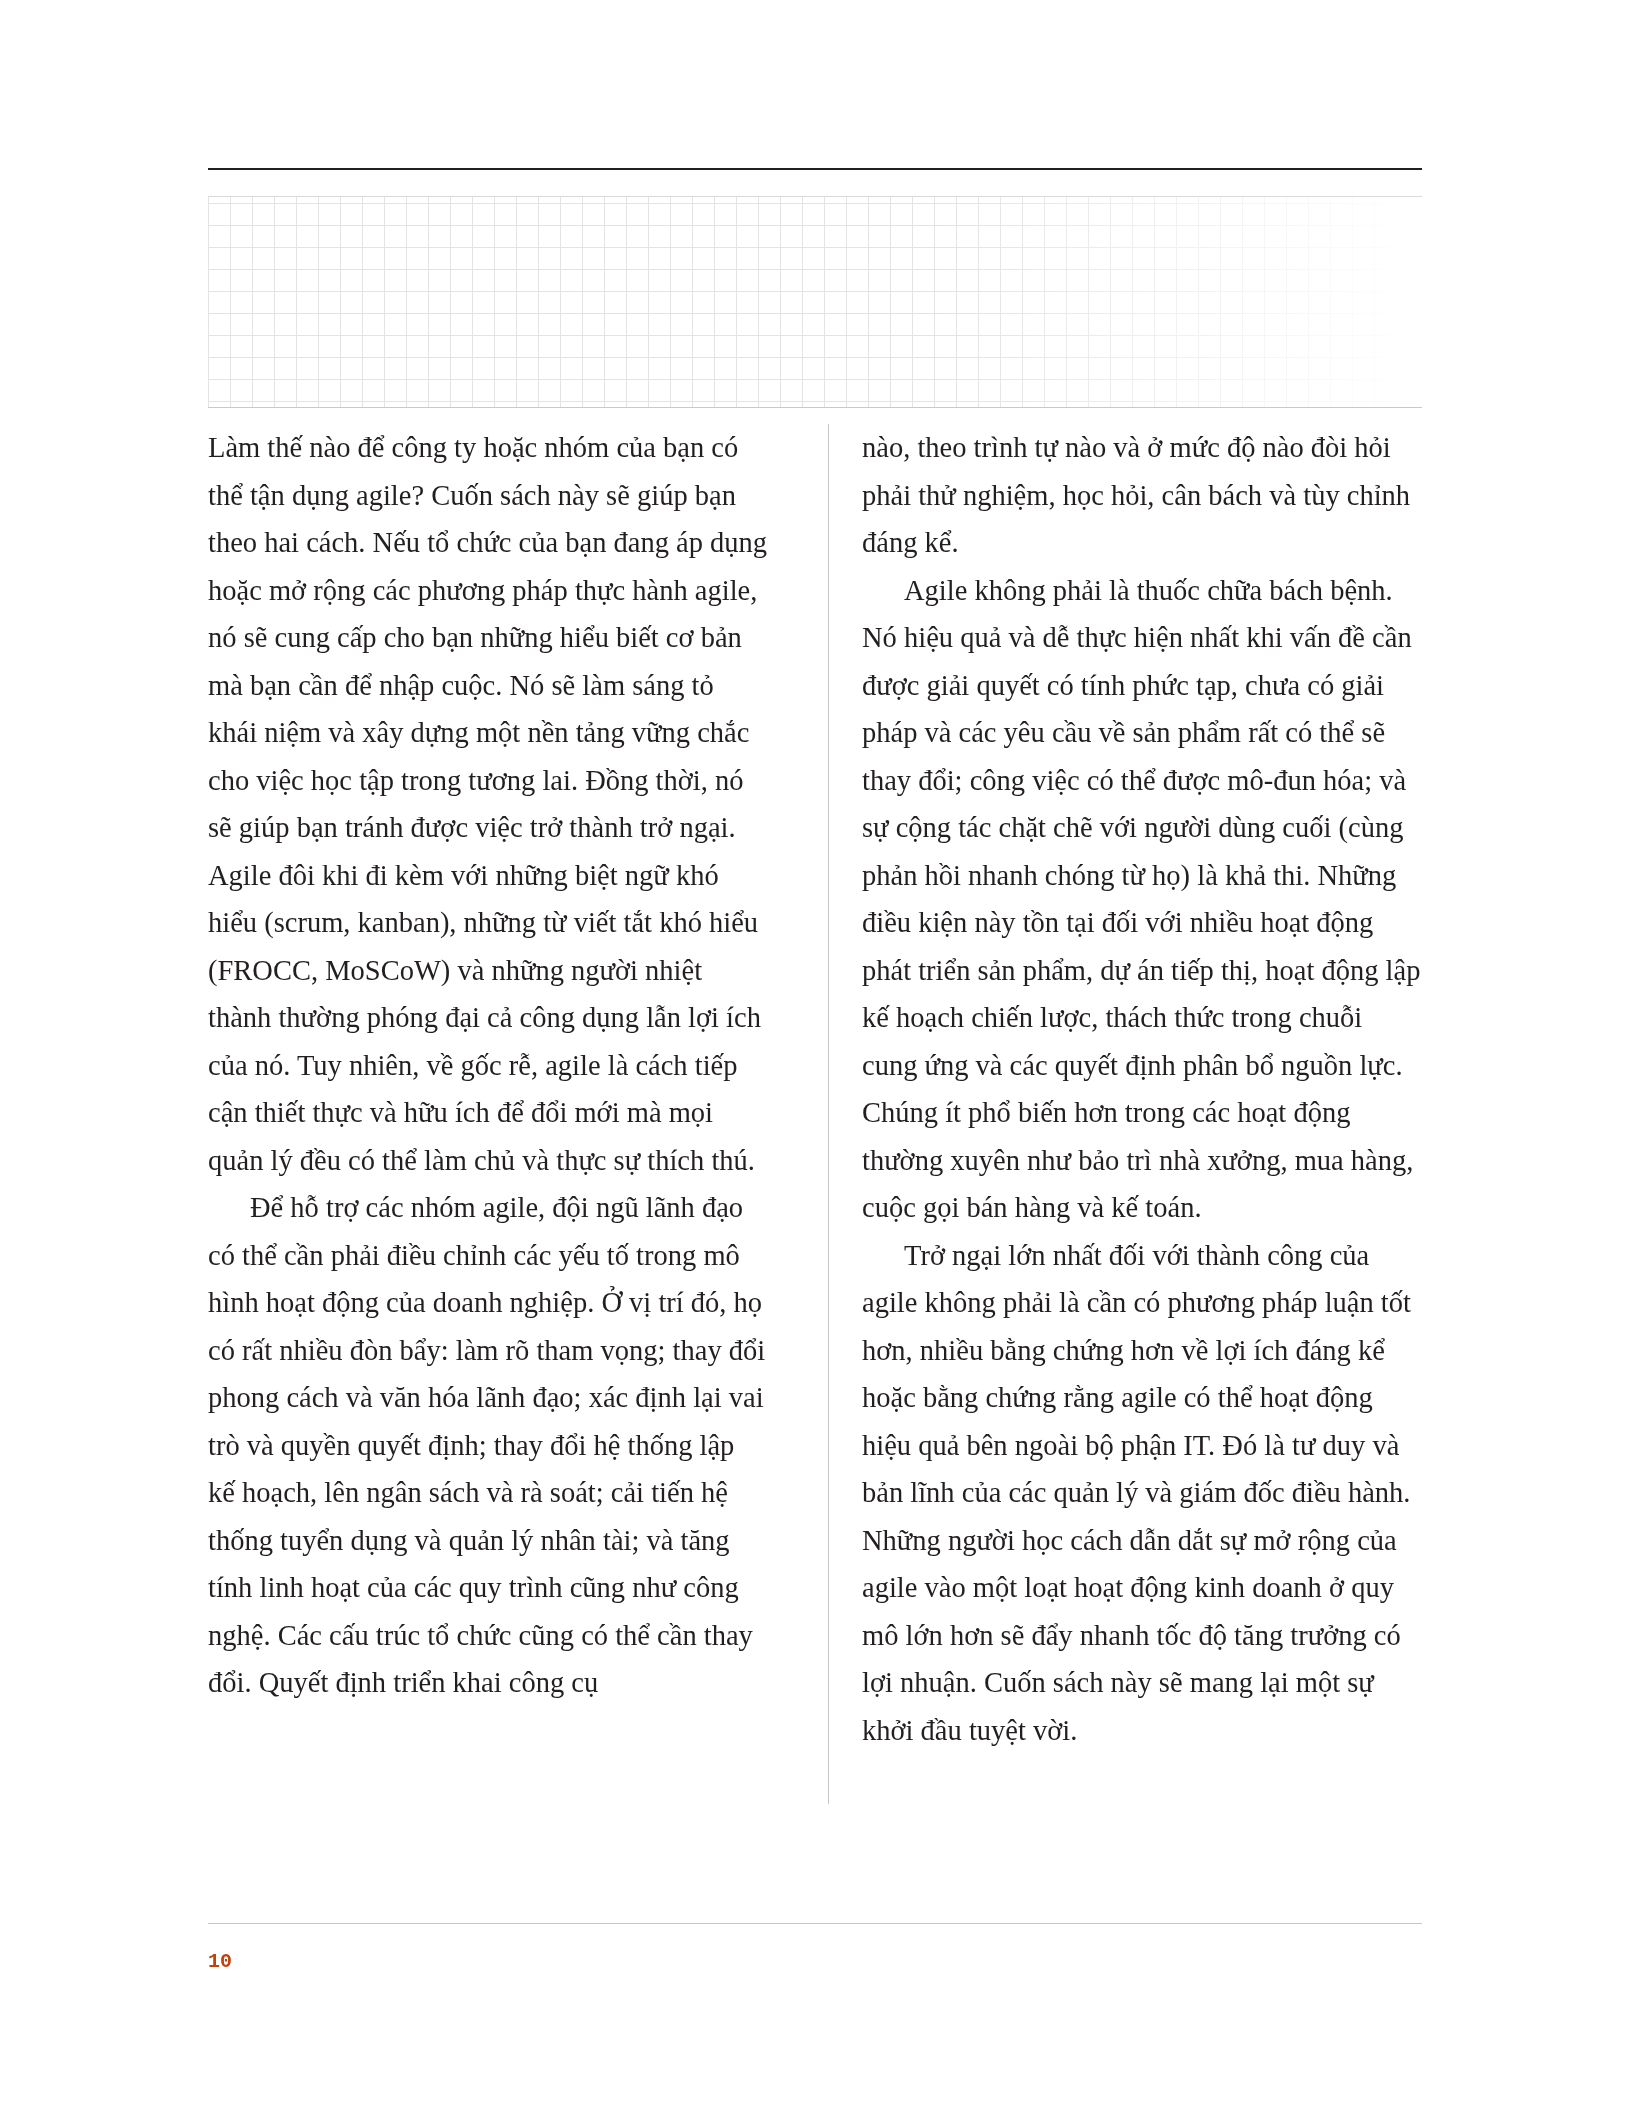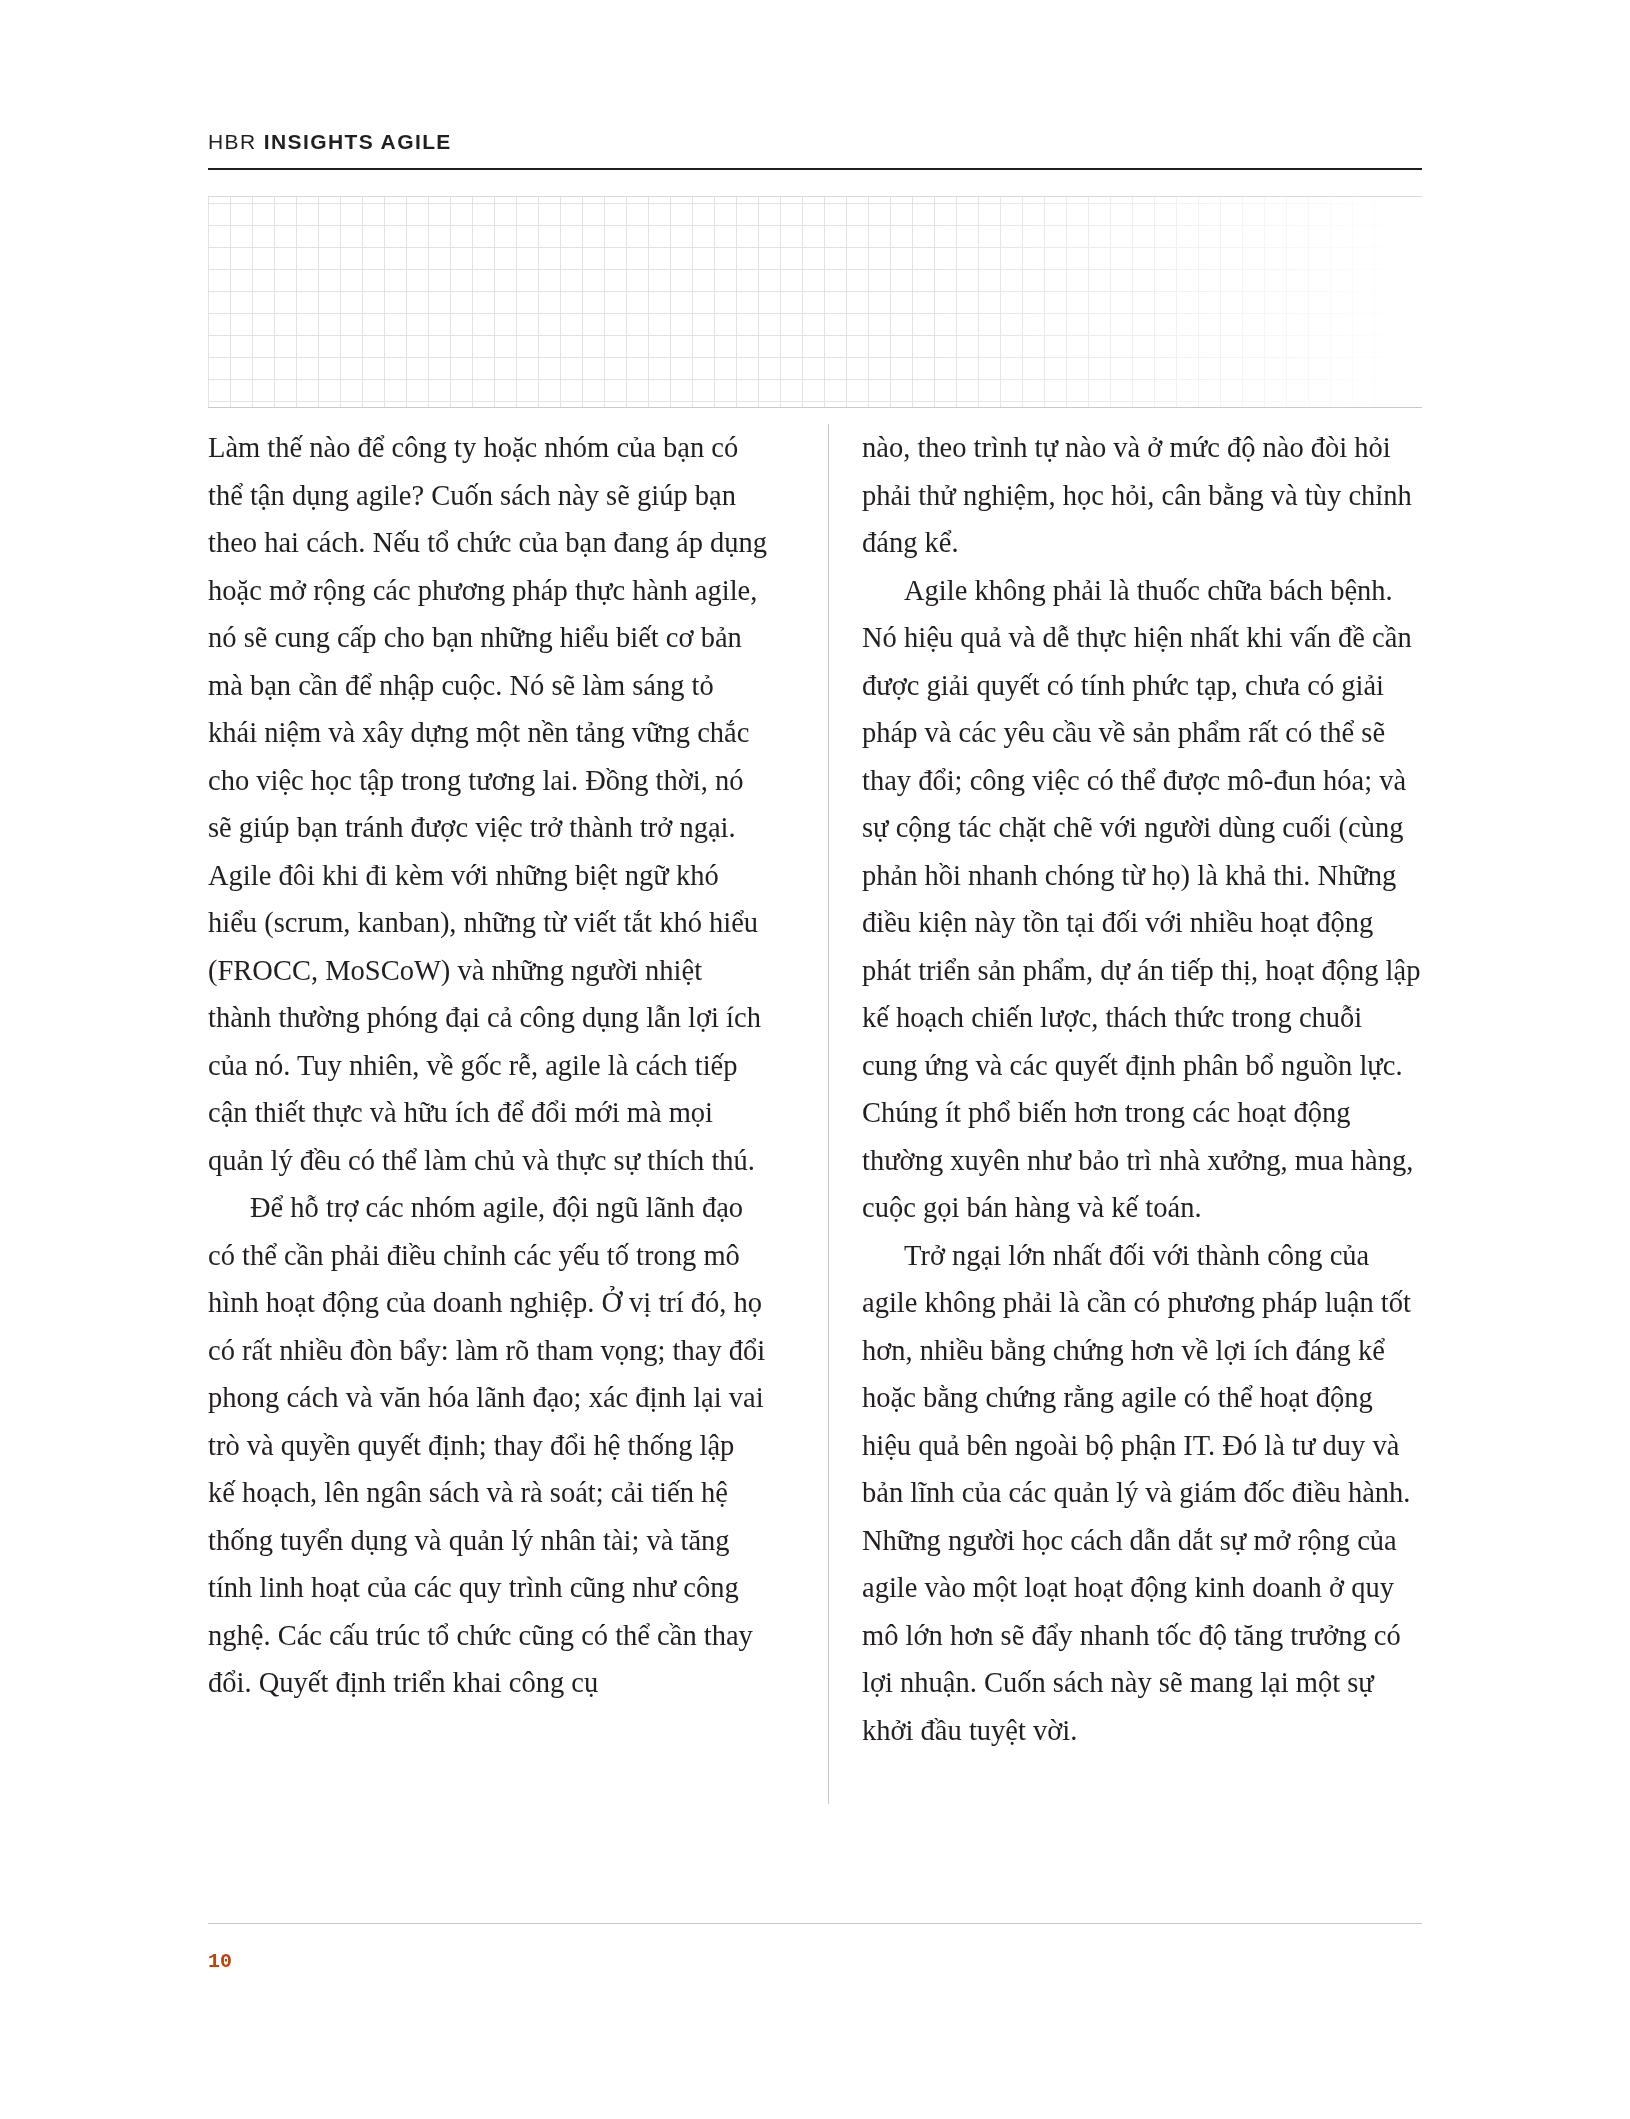--- a/index.html
+++ b/index.html
@@ -121,37 +121,34 @@
     font-size: 20px;
     font-weight: 700;
     color: #c2410c;
   }
 </style>
 </head>
 <body>
 
 <div class="page">
 
-  <div class="running-head">
-    <span class="rh-light">HBR </span><span class="rh-bold">INSIGHTS AGILE</span>
-  </div>
   <div class="rule-top"></div>
 
   <div class="grid-figure"></div>
 
   <div class="columns">
     <div class="col-divider"></div>
 
     <div class="col col-left">
       <p class="body">Làm thế nào để công ty hoặc nhóm của bạn có thể tận dụng agile? Cuốn sách này sẽ giúp bạn theo hai cách. Nếu tổ chức của bạn đang áp dụng hoặc mở rộng các phương pháp thực hành agile, nó sẽ cung cấp cho bạn những hiểu biết cơ bản mà bạn cần để nhập cuộc. Nó sẽ làm sáng tỏ khái niệm và xây dựng một nền tảng vững chắc cho việc học tập trong tương lai. Đồng thời, nó sẽ giúp bạn tránh được việc trở thành trở ngại. Agile đôi khi đi kèm với những biệt ngữ khó hiểu (scrum, kanban), những từ viết tắt khó hiểu (FROCC, MoSCoW) và những người nhiệt thành thường phóng đại cả công dụng lẫn lợi ích của nó. Tuy nhiên, về gốc rễ, agile là cách tiếp cận thiết thực và hữu ích để đổi mới mà mọi quản lý đều có thể làm chủ và thực sự thích thú.</p>
       <p class="body">Để hỗ trợ các nhóm agile, đội ngũ lãnh đạo có thể cần phải điều chỉnh các yếu tố trong mô hình hoạt động của doanh nghiệp. Ở vị trí đó, họ có rất nhiều đòn bẩy: làm rõ tham vọng; thay đổi phong cách và văn hóa lãnh đạo; xác định lại vai trò và quyền quyết định; thay đổi hệ thống lập kế hoạch, lên ngân sách và rà soát; cải tiến hệ thống tuyển dụng và quản lý nhân tài; và tăng tính linh hoạt của các quy trình cũng như công nghệ. Các cấu trúc tổ chức cũng có thể cần thay đổi. Quyết định triển khai công cụ</p>
     </div>
 
     <div class="col col-right">
-      <p class="body">nào, theo trình tự nào và ở mức độ nào đòi hỏi phải thử nghiệm, học hỏi, cân bằng và tùy chỉnh đáng kể.</p>
+      <p class="body">nào, theo trình tự nào và ở mức độ nào đòi hỏi phải thử nghiệm, học hỏi, cân bách và tùy chỉnh đáng kể.</p>
       <p class="body">Agile không phải là thuốc chữa bách bệnh. Nó hiệu quả và dễ thực hiện nhất khi vấn đề cần được giải quyết có tính phức tạp, chưa có giải pháp và các yêu cầu về sản phẩm rất có thể sẽ thay đổi; công việc có thể được mô-đun hóa; và sự cộng tác chặt chẽ với người dùng cuối (cùng phản hồi nhanh chóng từ họ) là khả thi. Những điều kiện này tồn tại đối với nhiều hoạt động phát triển sản phẩm, dự án tiếp thị, hoạt động lập kế hoạch chiến lược, thách thức trong chuỗi cung ứng và các quyết định phân bổ nguồn lực. Chúng ít phổ biến hơn trong các hoạt động thường xuyên như bảo trì nhà xưởng, mua hàng, cuộc gọi bán hàng và kế toán.</p>
       <p class="body">Trở ngại lớn nhất đối với thành công của agile không phải là cần có phương pháp luận tốt hơn, nhiều bằng chứng hơn về lợi ích đáng kể hoặc bằng chứng rằng agile có thể hoạt động hiệu quả bên ngoài bộ phận IT. Đó là tư duy và bản lĩnh của các quản lý và giám đốc điều hành. Những người học cách dẫn dắt sự mở rộng của agile vào một loạt hoạt động kinh doanh ở quy mô lớn hơn sẽ đẩy nhanh tốc độ tăng trưởng có lợi nhuận. Cuốn sách này sẽ mang lại một sự khởi đầu tuyệt vời.</p>
     </div>
   </div>
 
   <div class="rule-bottom"></div>
   <div class="folio">10</div>
 
 </div>
 

